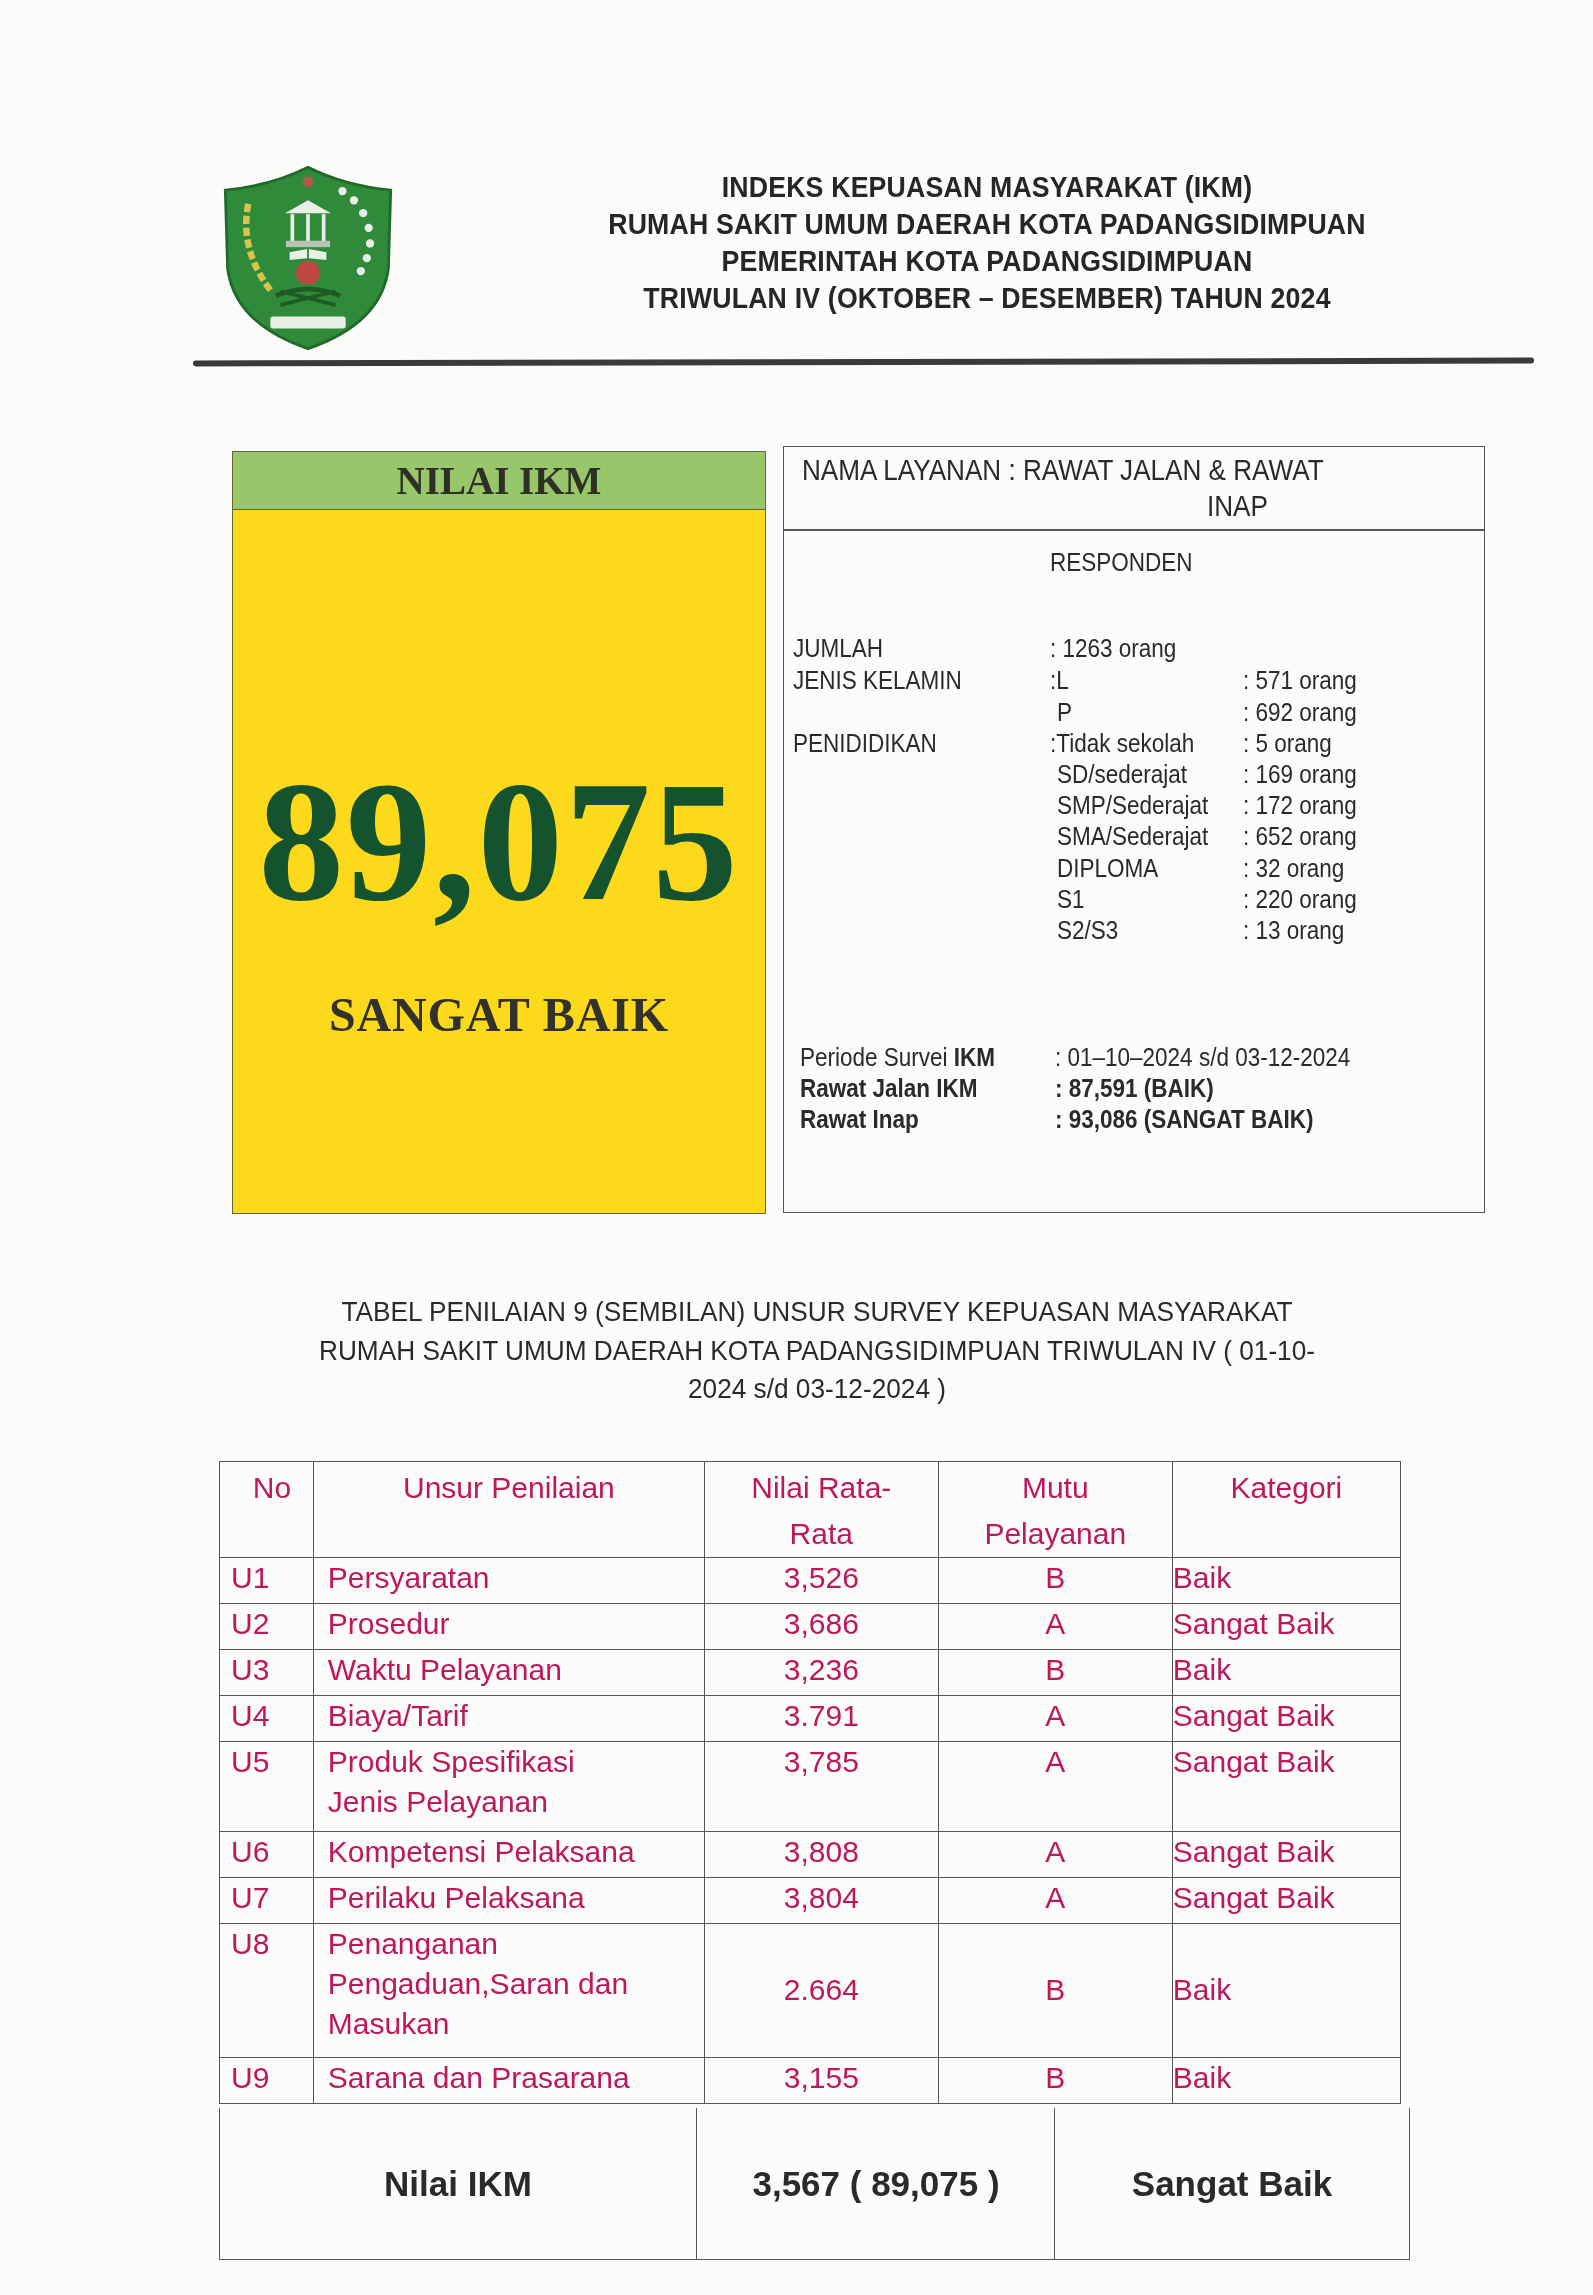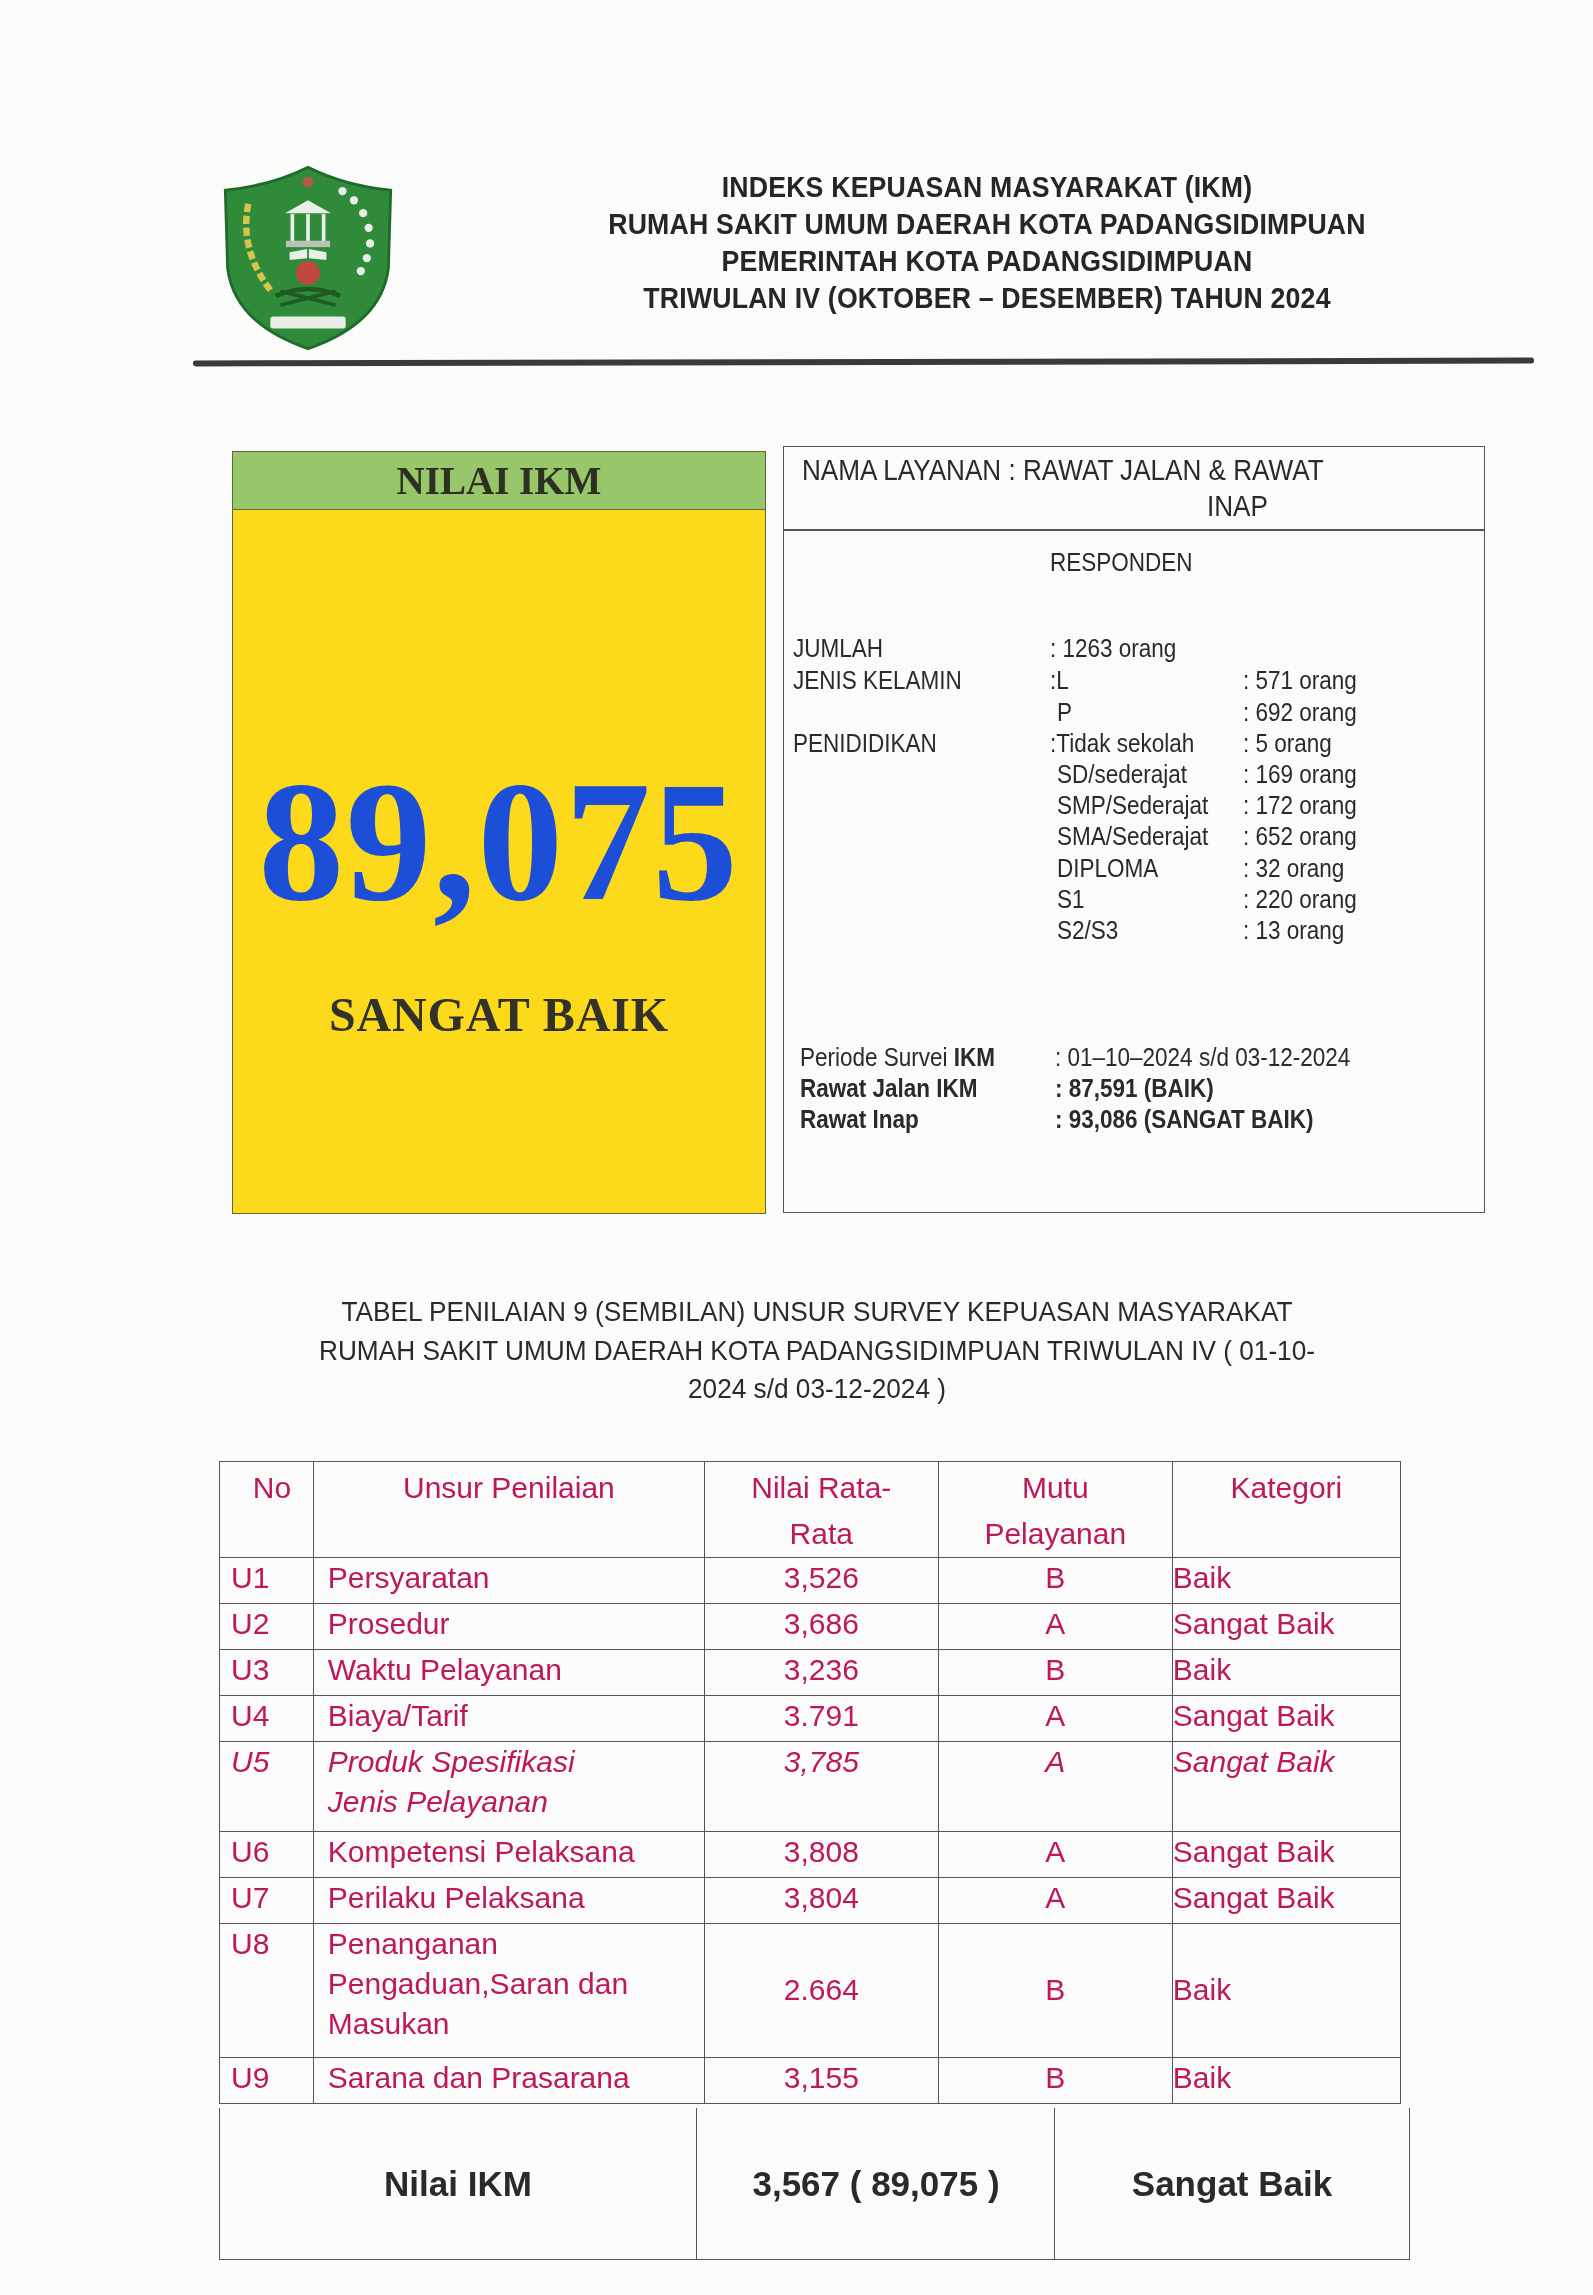--- a/index.html
+++ b/index.html
@@ -17,21 +17,21 @@
     font-weight:bold; font-size:29px; letter-spacing:0.2px; color:#262626;
     transform:scaleX(0.92); transform-origin:center;
   }
   .rule { left:193px; top:359px; width:1341px; height:5.5px; background:#3a3a3a; border-radius:2.8px; transform:rotate(-0.12deg); }
 
   
   .ikm-box { left:232px; top:451px; width:534px; height:763px; border:1.4px solid #5d6b3a; background:#fcd91a; box-sizing:border-box; }
   .ikm-head { position:absolute; left:0; top:0; right:0; height:57px; background:#98c66a; border-bottom:1.4px solid #5d6b3a;
     font-family:"Liberation Serif", serif; font-weight:bold; font-size:39px; text-align:center; line-height:57px; color:#2d3022; }
   .ikm-value { position:absolute; left:0; right:0; top:303px; text-align:center;
-    font-family:"Liberation Serif", serif; font-weight:bold; font-size:171px; line-height:174px; color:#1d4ed8; letter-spacing:1.8px; }
+    font-family:"Liberation Serif", serif; font-weight:bold; font-size:171px; line-height:174px; color:#14532d; letter-spacing:1.8px; }
   .ikm-cat { position:absolute; left:0; right:0; top:535px; text-align:center;
     font-family:"Liberation Serif", serif; font-weight:bold; font-size:48px; color:#33322a; letter-spacing:0.9px; }
 
   
   .info-box { left:783px; top:446px; width:702px; height:767px; border:1.8px solid #555; box-sizing:border-box; background:#fbfbfa; }
   .svc { position:absolute; left:0; right:0; top:0; height:82px; border-bottom:2.3px solid #555; }
   .svc-text { position:absolute; left:18.4px; top:4.6px; width:666px; font-size:29px; line-height:36px; color:#2a2a2a; transform:scaleX(0.9); transform-origin:left; }
   .svc-text .l2 { display:block; padding-left:450px; }
   .resp-title { position:absolute; left:266px; top:101px; font-size:25px; color:#2a2a2a; transform:scaleX(0.9); transform-origin:left; }
   .row { position:absolute; font-size:25px; line-height:27.5px; color:#2a2a2a; white-space:nowrap; transform:scaleX(0.9); transform-origin:left; }
@@ -188,21 +188,21 @@
       <td class="c-mu">B</td>
       <td class="c-ka">Baik</td>
     </tr>
     <tr style="height:46px;">
       <td class="c-no">U4</td>
       <td class="c-un">Biaya/Tarif</td>
       <td class="c-nv">3.791</td>
       <td class="c-mu">A</td>
       <td class="c-ka">Sangat Baik</td>
     </tr>
-    <tr style="height:90px;font-style:italic;">
+    <tr style="height:90px;">
       <td class="c-no">U5</td>
       <td class="c-un">
         <span>Produk Spesifikasi</span><br>
         <span>Jenis Pelayanan</span>
       </td>
       <td class="c-nv">3,785</td>
       <td class="c-mu">A</td>
       <td class="c-ka">Sangat Baik</td>
     </tr>
     <tr style="height:46px;">

